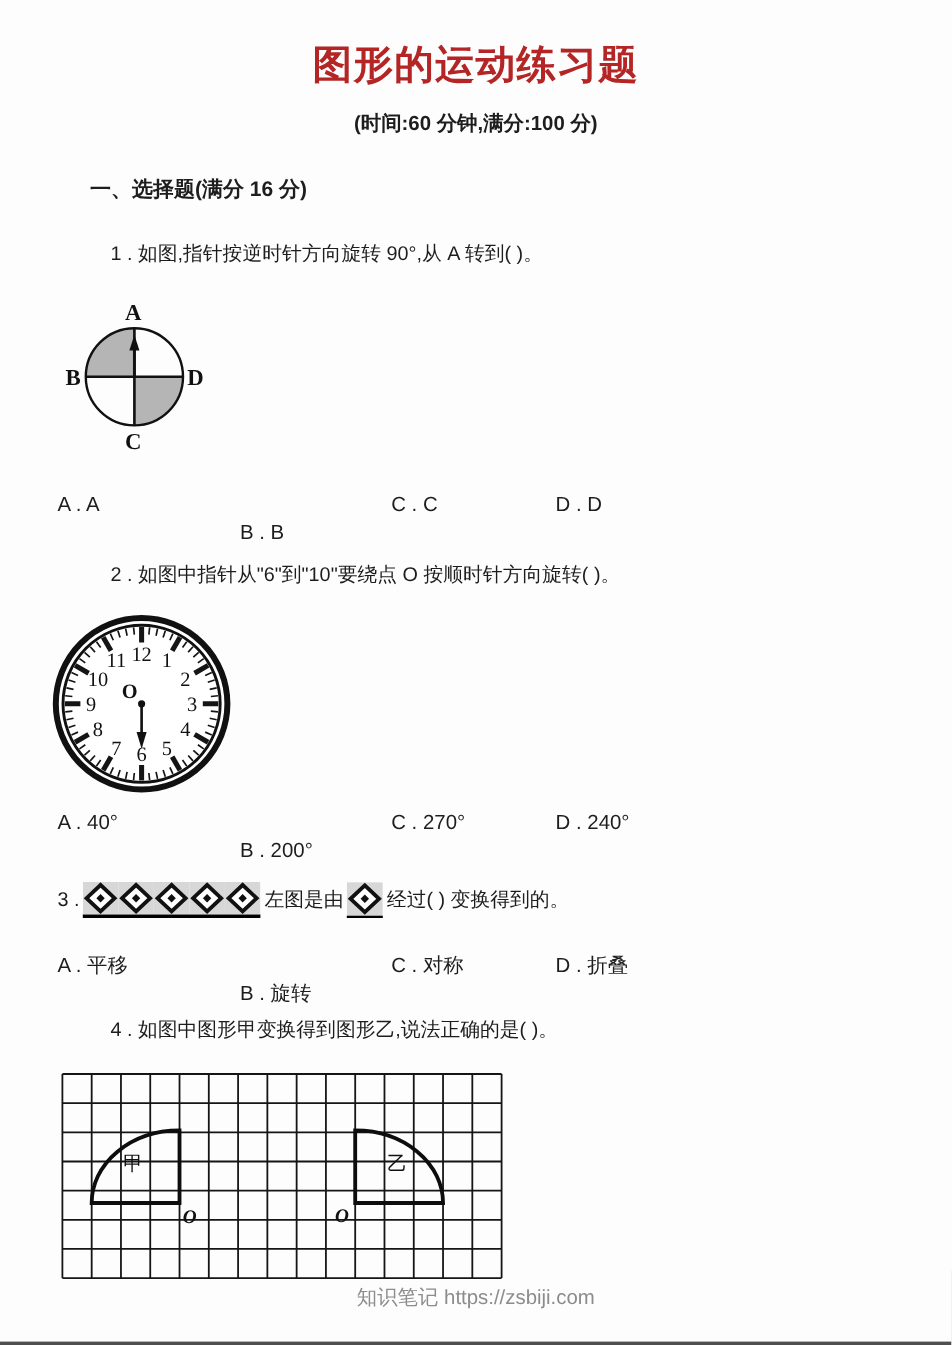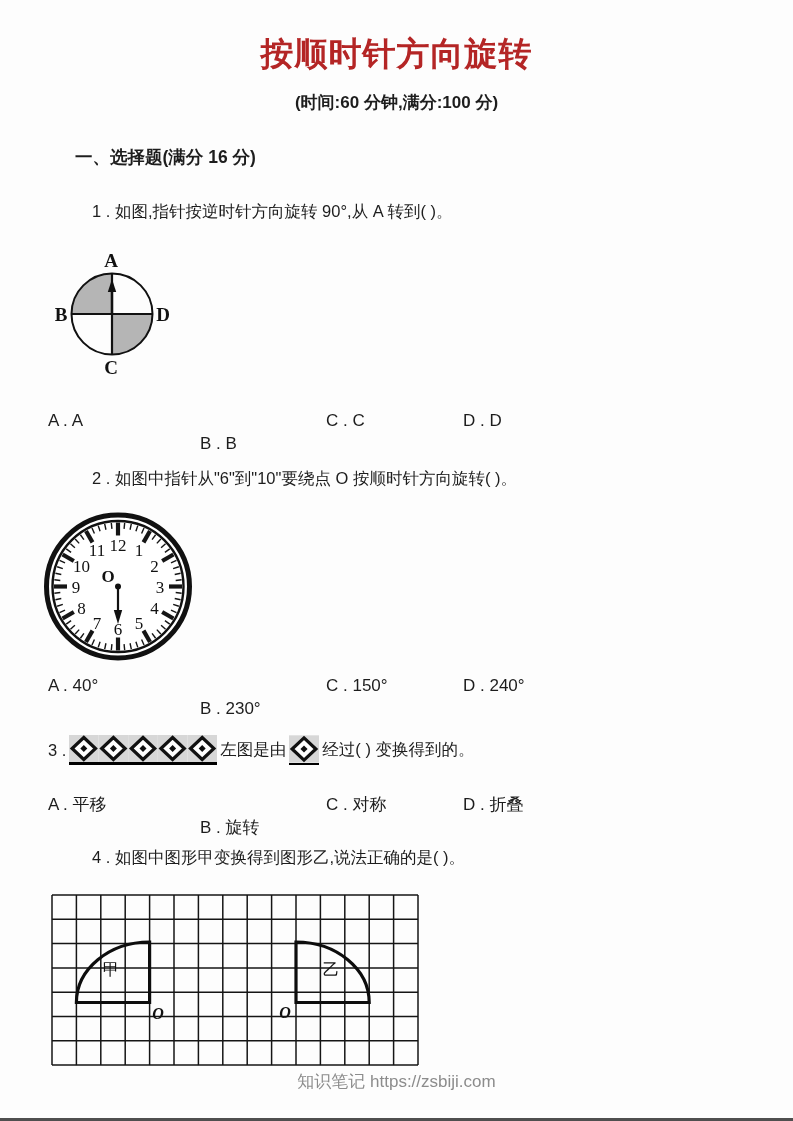--- a/index.html
+++ b/index.html
@@ -68,21 +68,21 @@
   .grid-o{
     font-family:"Liberation Serif","DejaVu Serif",serif;
     font-style:italic;font-weight:700;font-size:16px;text-anchor:middle;fill:#111;
   }
 </style>
 </head>
 <body>
 
 <div class="page">
 
-  <div class="abs doc-title">按顺时针方向旋转</div>
+  <div class="abs doc-title">图形的运动练习题</div>
   <div class="abs doc-subtitle">(时间:60 分钟,满分:100 分)</div>
   <div class="abs section-heading">一、选择题(满分 16 分)</div>
 
   <div class="abs q-text q1-text">1 . 如图,指针按逆时针方向旋转 90°,从 A 转到( )。</div>
 
   <svg class="abs" style="left:45px;top:245px;" width="135" height="140" viewBox="0 0 135 140">
     <path d="M67,69 L67,28.5 A40.5,40.5 0 0 0 26.5,69 Z" fill="#b5b5b5" stroke="none"></path>
     <path d="M67,69 L107.5,69 A40.5,40.5 0 0 1 67,109.5 Z" fill="#b5b5b5" stroke="none"></path>
     <circle cx="67" cy="69" r="40.5" fill="none" stroke="#111" stroke-width="2"></circle>
     <line x1="26.5" y1="69" x2="107.5" y2="69" stroke="#111" stroke-width="2.2"></line>
@@ -182,22 +182,22 @@
         <text x="78.0" y="40.5" class="clknum">12</text>
       </g>
     <text class="clk-o" x="68" y="72">O</text>
     <circle cx="78" cy="76.5" r="3" fill="#111"></circle>
     <line x1="78" y1="76.5" x2="78" y2="102" stroke="#111" stroke-width="2.2"></line>
     <polygon points="78,114 73.8,100 82.2,100" fill="#111"></polygon>
   </svg>
 
   <div class="abs opts q2-opts">
     <span class="opt o1">A . 40°</span>
-    <span class="opt o2">B . 230°</span>
-    <span class="opt o3">C . 150°</span>
+    <span class="opt o2">B . 200°</span>
+    <span class="opt o3">C . 270°</span>
     <span class="opt o4">D . 240°</span>
   </div>
 
   <div class="abs q3-line">
     <span class="seg">3 . </span>
     <span class="underlined">
       <svg width="148" height="27" viewBox="0 0 148 27">
         <defs>
           <g id="dmd">
             <rect x="0" y="0" width="29.6" height="27" fill="#d7d7d7"></rect>

